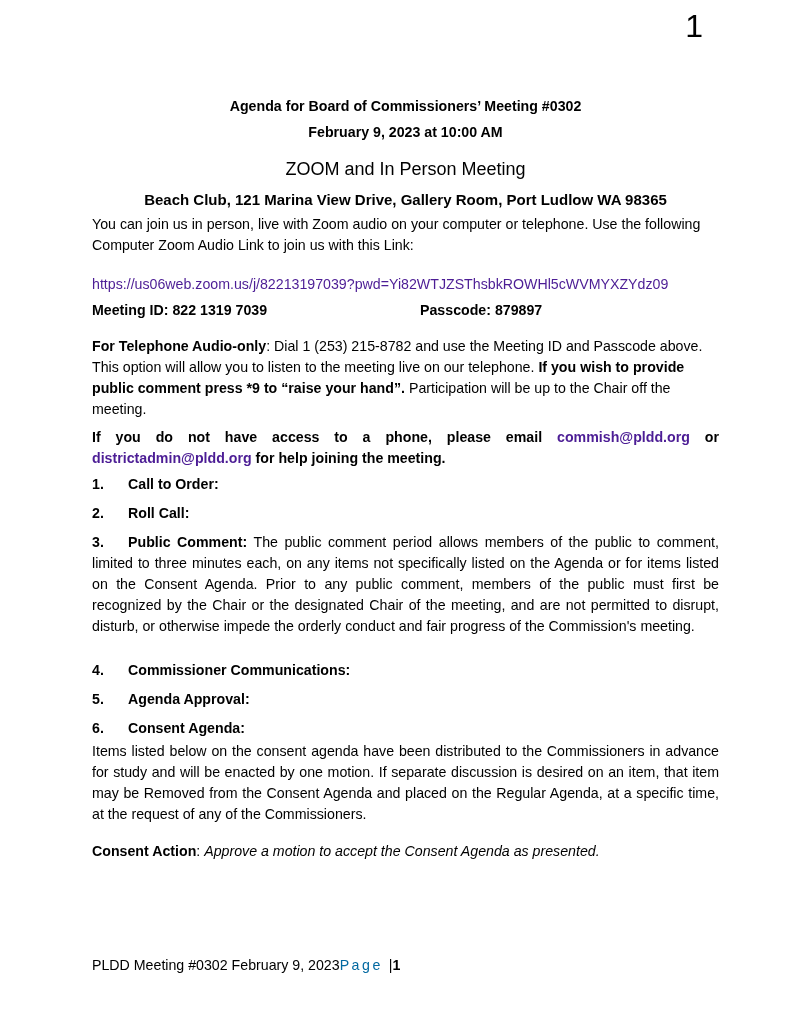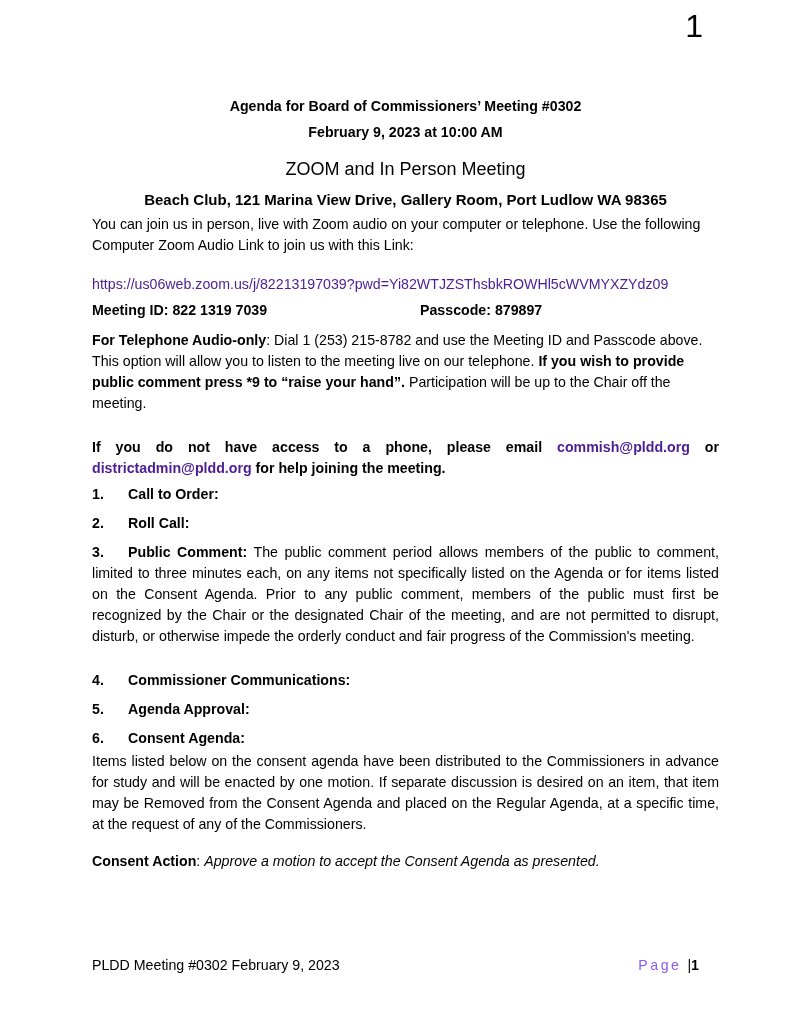--- a/index.html
+++ b/index.html
@@ -20,36 +20,36 @@
   .meeting-type{font-weight:400;font-size:18px;line-height:25px;margin-top:14px;}
   .location{font-weight:700;font-size:15px;line-height:21px;margin-top:7px;}
   .intro{margin-top:4px;}
   .link-para{margin-top:18px;word-break:break-all;}
   a.doclink{
     color:#4c1d95;cursor:pointer;
   }
   a.doclink.bold-link{font-weight:700;}
   .mid-row{margin-top:5px;font-weight:700;}
   .mid-left{display:inline-block;width:328px;}
-  .phone-para{margin-top:9px;}
-  .email-para{margin-top:23px;font-weight:700;text-align:justify;}
+  .phone-para{margin-top:15px;}
+  .email-para{margin-top:7px;font-weight:700;text-align:justify;}
   .justified{text-align:justify;}
   .agenda-item{font-weight:700;}
   .num{font-weight:700;display:inline-block;width:36px;}
   .mt5{margin-top:5px;}
   .mt12{margin-top:23px;}
   .mt16{margin-top:8px;}
   .mt2{margin-top:2px;}
   .consent-action{margin-top:16px;}
   .consent-action i{font-style:italic;}
   .footer{
     position:absolute;left:92px;right:92px;top:955px;
-    display:flex;justify-content:space-between;align-items:baseline;
+    display:flex;justify-content:flex-start;align-items:baseline;
   }
-  .page-word{color:#8b5cf6;letter-spacing:2.5px;}
+  .page-word{color:#0369a1;letter-spacing:2.5px;}
   .page-bar{color:#000;margin-left:6px;}
   .page-num-footer{font-weight:700;}
 </style>
 </head>
 <body>
 
 <div class="corner-num">1</div>
 
 <div class="content">
 

